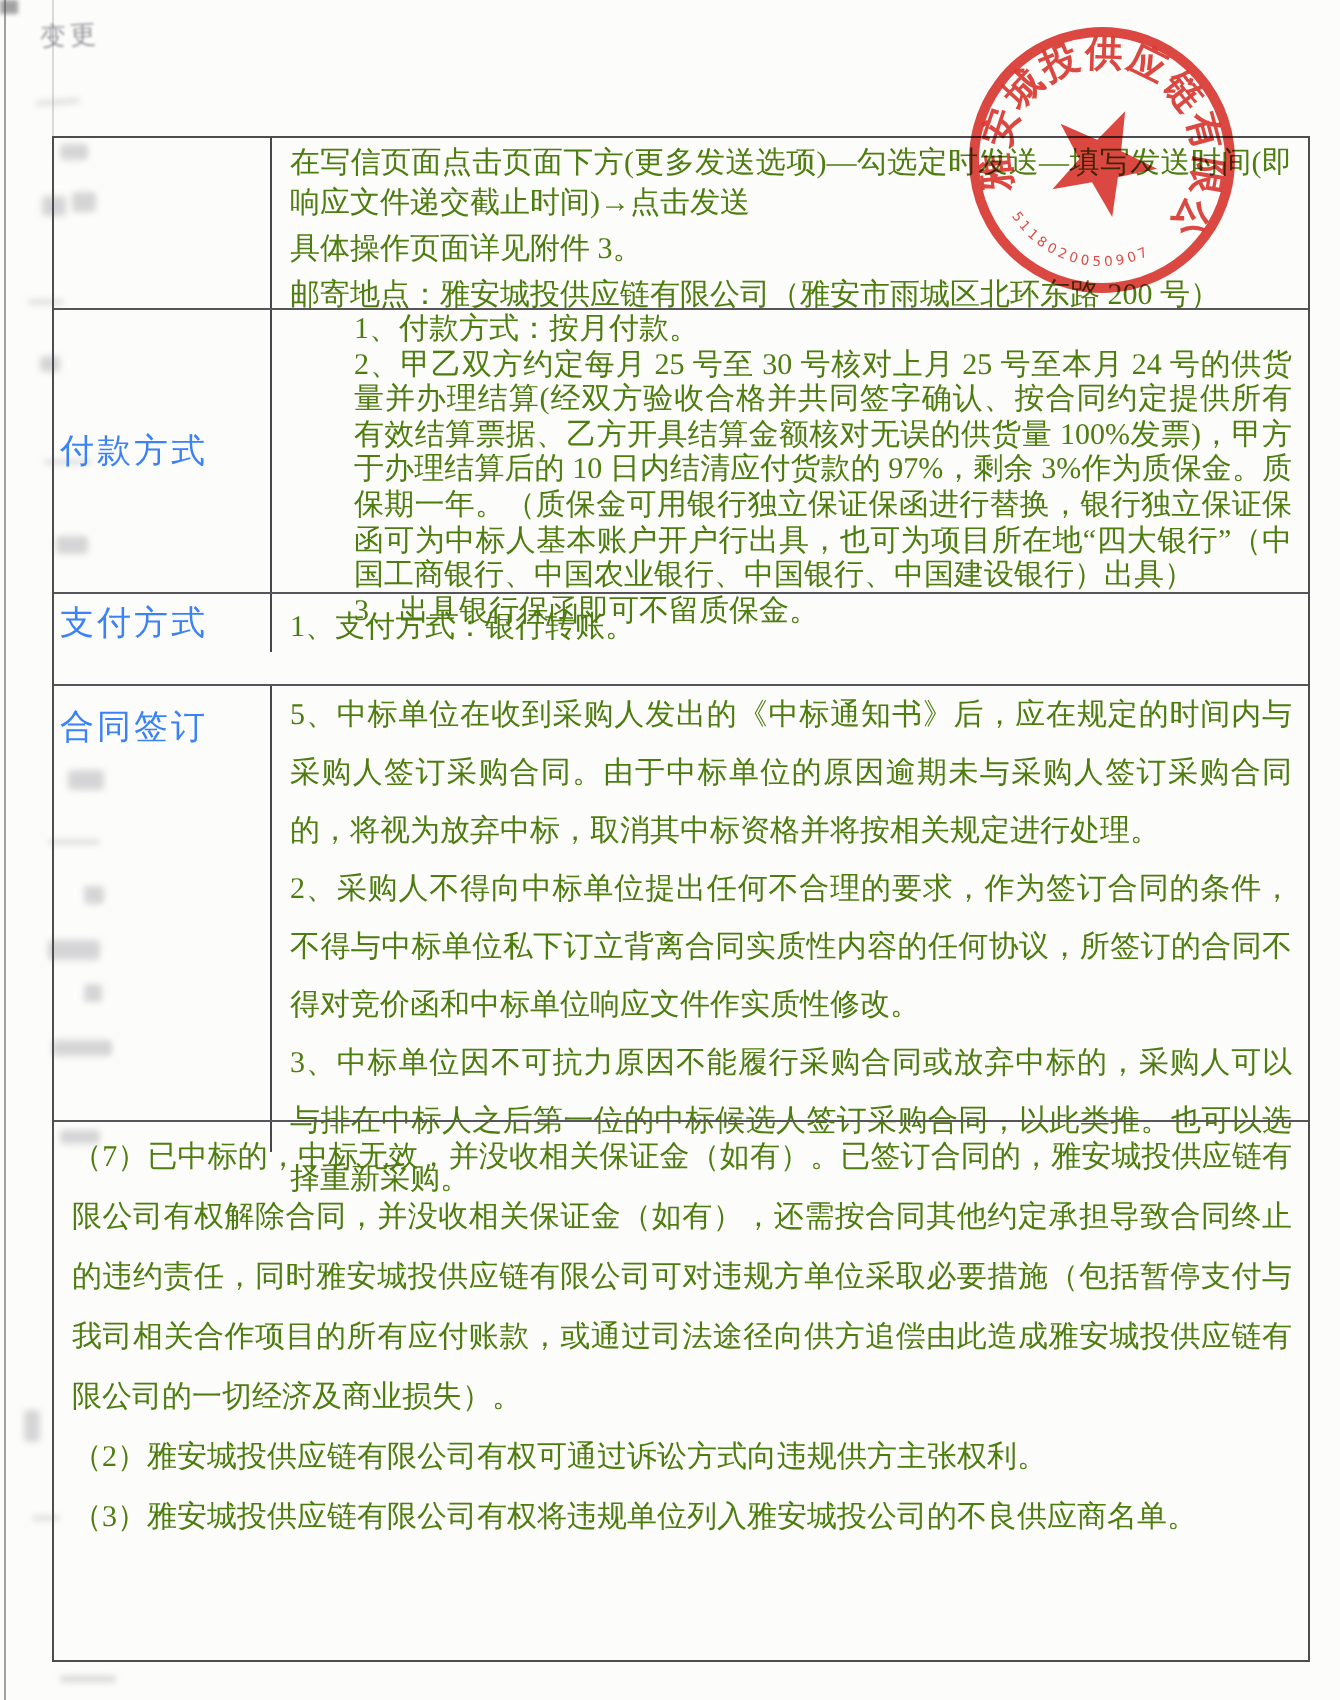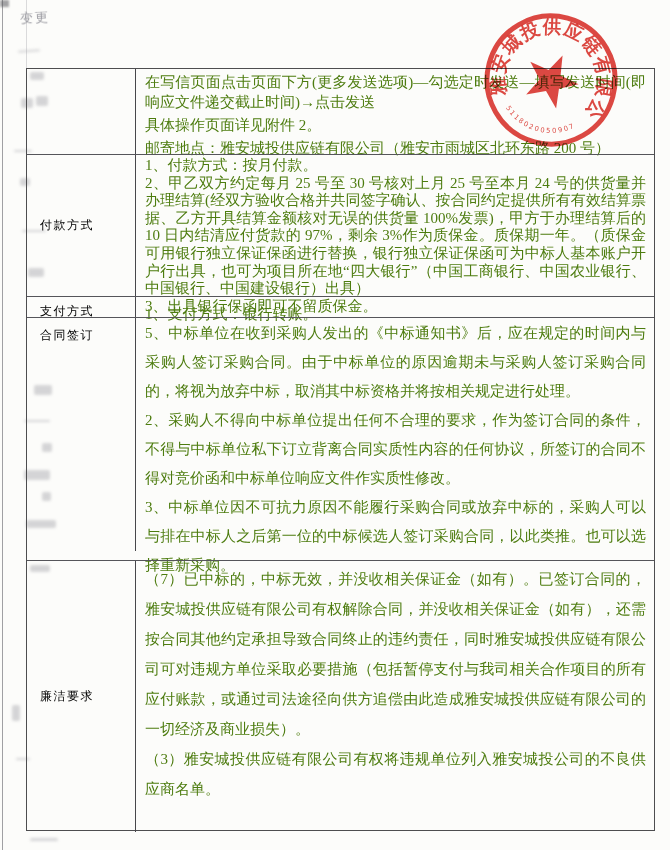--- a/index.html
+++ b/index.html
@@ -37,34 +37,34 @@
   
   .doc-table {
     position:absolute; left:26px; top:68px; width:629px; height:763px;
     border:1.4px solid #4d4d4f;
   }
   .row { position:absolute; left:0; width:100%; display:flex; border-top:1px solid #55555a; }
   .row.first { border-top:none; }
   .cell-label {
     width:109px; flex:0 0 109px;
     display:flex; align-items:center; justify-content:center;
-    font-size:12px; letter-spacing:1.5px; color:#000000;
+    font-size:17px; letter-spacing:1.5px; color:#3b82f6;
     border-right:1.4px solid #47474b;
     padding-right:28px;
   }
   .cell-label.top-align { align-items:flex-start; padding-top:9px; }
   .cell-content {
     flex:1 1 auto; padding:3px 8px 0 9px;
     font-size:15px; text-align:justify; color:#4d7c0f;
   }
   .cell-content p { text-align:justify; }
   
   .r1 .cell-content p { line-height:20px; margin-bottom:3px; }
   .r2 .cell-content { padding-top:2px; }
-  .r2 .cell-content p { line-height:17.6px; }
+  .r2 .cell-content p { line-height:17.6px;margin-left:32px; }
   .r3 .cell-content p { line-height:29px; }
   .r4 .cell-content { padding-top:1px; }
   .r4 .cell-content p { line-height:29px; }
   .r5 .cell-content { padding-top:3px; }
   .r5 .cell-content p { line-height:30px; }
   
   .seal {
     position:absolute; left:481px; top:10px; width:140px; height:140px;
     transform:rotate(15deg);
     opacity:.9; mix-blend-mode:multiply;
@@ -100,54 +100,54 @@
 <div class="ghost-mark" style="left:12px;top:705px;width:8px;height:16px;"></div>
 <div class="ghost-mark" style="left:16px;top:758px;width:14px;height:2px;"></div>
 <div class="ghost-mark" style="left:30px;top:838px;width:28px;height:3px;"></div>
 
 <div class="doc-table">
 
   <div class="row r1 first" style="top:0; height:85px;">
     <div class="cell-label"></div>
     <div class="cell-content">
       <p>在写信页面点击页面下方(更多发送选项)—勾选定时发送—填写发送时间(即响应文件递交截止时间)→点击发送</p>
-      <p>具体操作页面详见附件 2。</p>
+      <p>具体操作页面详见附件 3。</p>
       <p>邮寄地点：雅安城投供应链有限公司（雅安市雨城区北环东路 200 号）</p>
     </div>
   </div>
 
   <div class="row r2" style="top:85px; height:142px;">
     <div class="cell-label">付款方式</div>
     <div class="cell-content">
       <p>1、付款方式：按月付款。</p>
       <p>2、甲乙双方约定每月 25 号至 30 号核对上月 25 号至本月 24 号的供货量并办理结算(经双方验收合格并共同签字确认、按合同约定提供所有有效结算票据、乙方开具结算金额核对无误的供货量 100%发票)，甲方于办理结算后的 10 日内结清应付货款的 97%，剩余 3%作为质保金。质保期一年。（质保金可用银行独立保证保函进行替换，银行独立保证保函可为中标人基本账户开户行出具，也可为项目所在地“四大银行”（中国工商银行、中国农业银行、中国银行、中国建设银行）出具）</p>
       <p>3、出具银行保函即可不留质保金。</p>
     </div>
   </div>
 
   <div class="row r3" style="top:227px; height:30px;">
     <div class="cell-label">支付方式</div>
     <div class="cell-content">
       <p>1、支付方式：银行转账。</p>
     </div>
   </div>
 
-  <div class="row r4" style="top:248px; height:234px;">
+  <div class="row r4" style="top:273px; height:234px;">
     <div class="cell-label top-align">合同签订</div>
     <div class="cell-content">
       <p>5、中标单位在收到采购人发出的《中标通知书》后，应在规定的时间内与采购人签订采购合同。由于中标单位的原因逾期未与采购人签订采购合同的，将视为放弃中标，取消其中标资格并将按相关规定进行处理。</p>
       <p>2、采购人不得向中标单位提出任何不合理的要求，作为签订合同的条件，不得与中标单位私下订立背离合同实质性内容的任何协议，所签订的合同不得对竞价函和中标单位响应文件作实质性修改。</p>
       <p>3、中标单位因不可抗力原因不能履行采购合同或放弃中标的，采购人可以与排在中标人之后第一位的中标候选人签订采购合同，以此类推。也可以选择重新采购。</p>
     </div>
   </div>
 
   <div class="row r5" style="top:491px; height:272px;">
-    <div class="cell-label">廉洁要求</div>
     <div class="cell-content">
       <p>（7）已中标的，中标无效，并没收相关保证金（如有）。已签订合同的，雅安城投供应链有限公司有权解除合同，并没收相关保证金（如有），还需按合同其他约定承担导致合同终止的违约责任，同时雅安城投供应链有限公司可对违规方单位采取必要措施（包括暂停支付与我司相关合作项目的所有应付账款，或通过司法途径向供方追偿由此造成雅安城投供应链有限公司的一切经济及商业损失）。</p>
+      <p>（2）雅安城投供应链有限公司有权可通过诉讼方式向违规供方主张权利。</p>
       <p>（3）雅安城投供应链有限公司有权将违规单位列入雅安城投公司的不良供应商名单。</p>
     </div>
   </div>
 
 </div>
 
 <div class="seal">
   <svg viewBox="0 0 140 140" xmlns="http://www.w3.org/2000/svg">
     <defs>
       <path id="sealArcTop" d="M 30.6 95.6 A 47 47 0 1 1 109.4 95.6" fill="none"></path>

